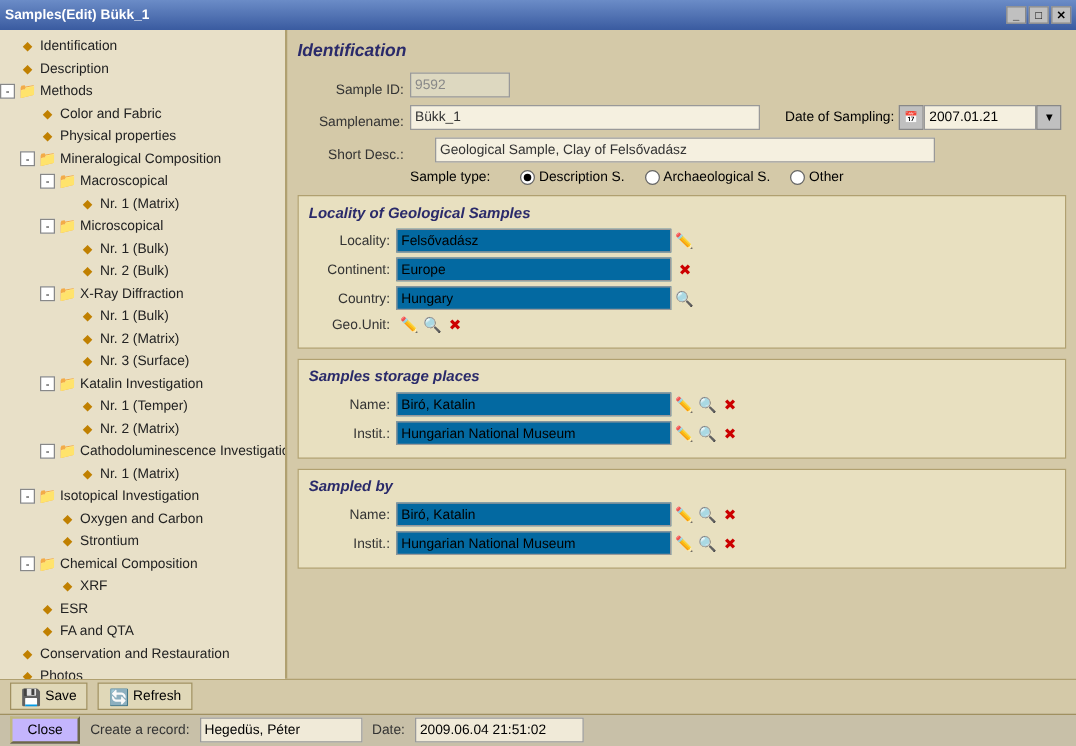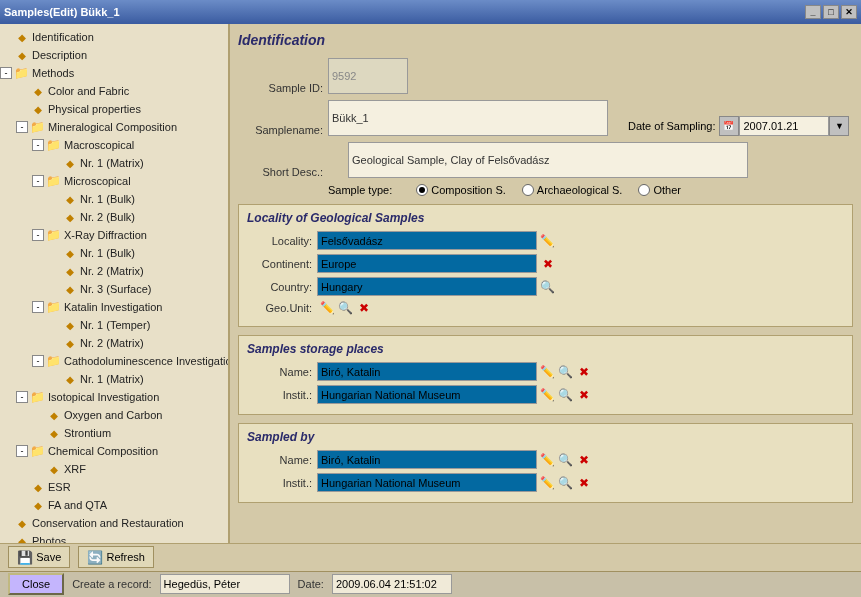--- a/index.html
+++ b/index.html
@@ -128,21 +128,21 @@
       color: #333;
       min-width: 90px;
       text-align: right;
       padding-right: 5px;
     }
     .form-input {
       border: 1px solid #999;
       background: #f5f0e0;
       height: 20px;
       font-size: 11px;
-      padding: 17px 3px;
+      padding: 1px 3px;
       font-family: Tahoma, Arial, sans-serif;
       color: #333;
     }
     .form-input.disabled {
       background: #ddd8c0;
       color: #888;
     }
     .form-input.wide { width: 280px; }
     .form-input.small { width: 80px; }
     .form-input.full { width: 400px; margin-left: 20px; }
@@ -305,21 +305,21 @@
       font-family: Tahoma, Arial, sans-serif;
       width: 130px;
     }
     .status-date-input {
       border: 1px solid #999;
       background: #f0ead8;
       height: 20px;
       font-size: 11px;
       padding: 1px 3px;
       font-family: Tahoma, Arial, sans-serif;
-      width: 120px;
+      width: 135px;
     }
 
     .tree-label { font-size: 11px; color: #222; }
   </style>
 </head>
 <body>
 
 <div class="app-container">
 
   <div class="title-bar">
@@ -506,21 +506,21 @@
 
       <div class="form-row">
         <span class="form-label">Short Desc.:</span>
         <input class="form-input full" type="text" value="Geological Sample, Clay of Felsővadász" style="">
       </div>
 
       <div class="radio-row">
         <span style="margin-right:8px;">Sample type:</span>
         <div class="radio-option">
           <div class="radio-circle selected"></div>
-          <span>Composition S.</span>
+          <span>Description S.</span>
         </div>
         <div class="radio-option">
           <div class="radio-circle"></div>
           <span>Archaeological S.</span>
         </div>
         <div class="radio-option">
           <div class="radio-circle"></div>
           <span>Other</span>
         </div>
       </div>

